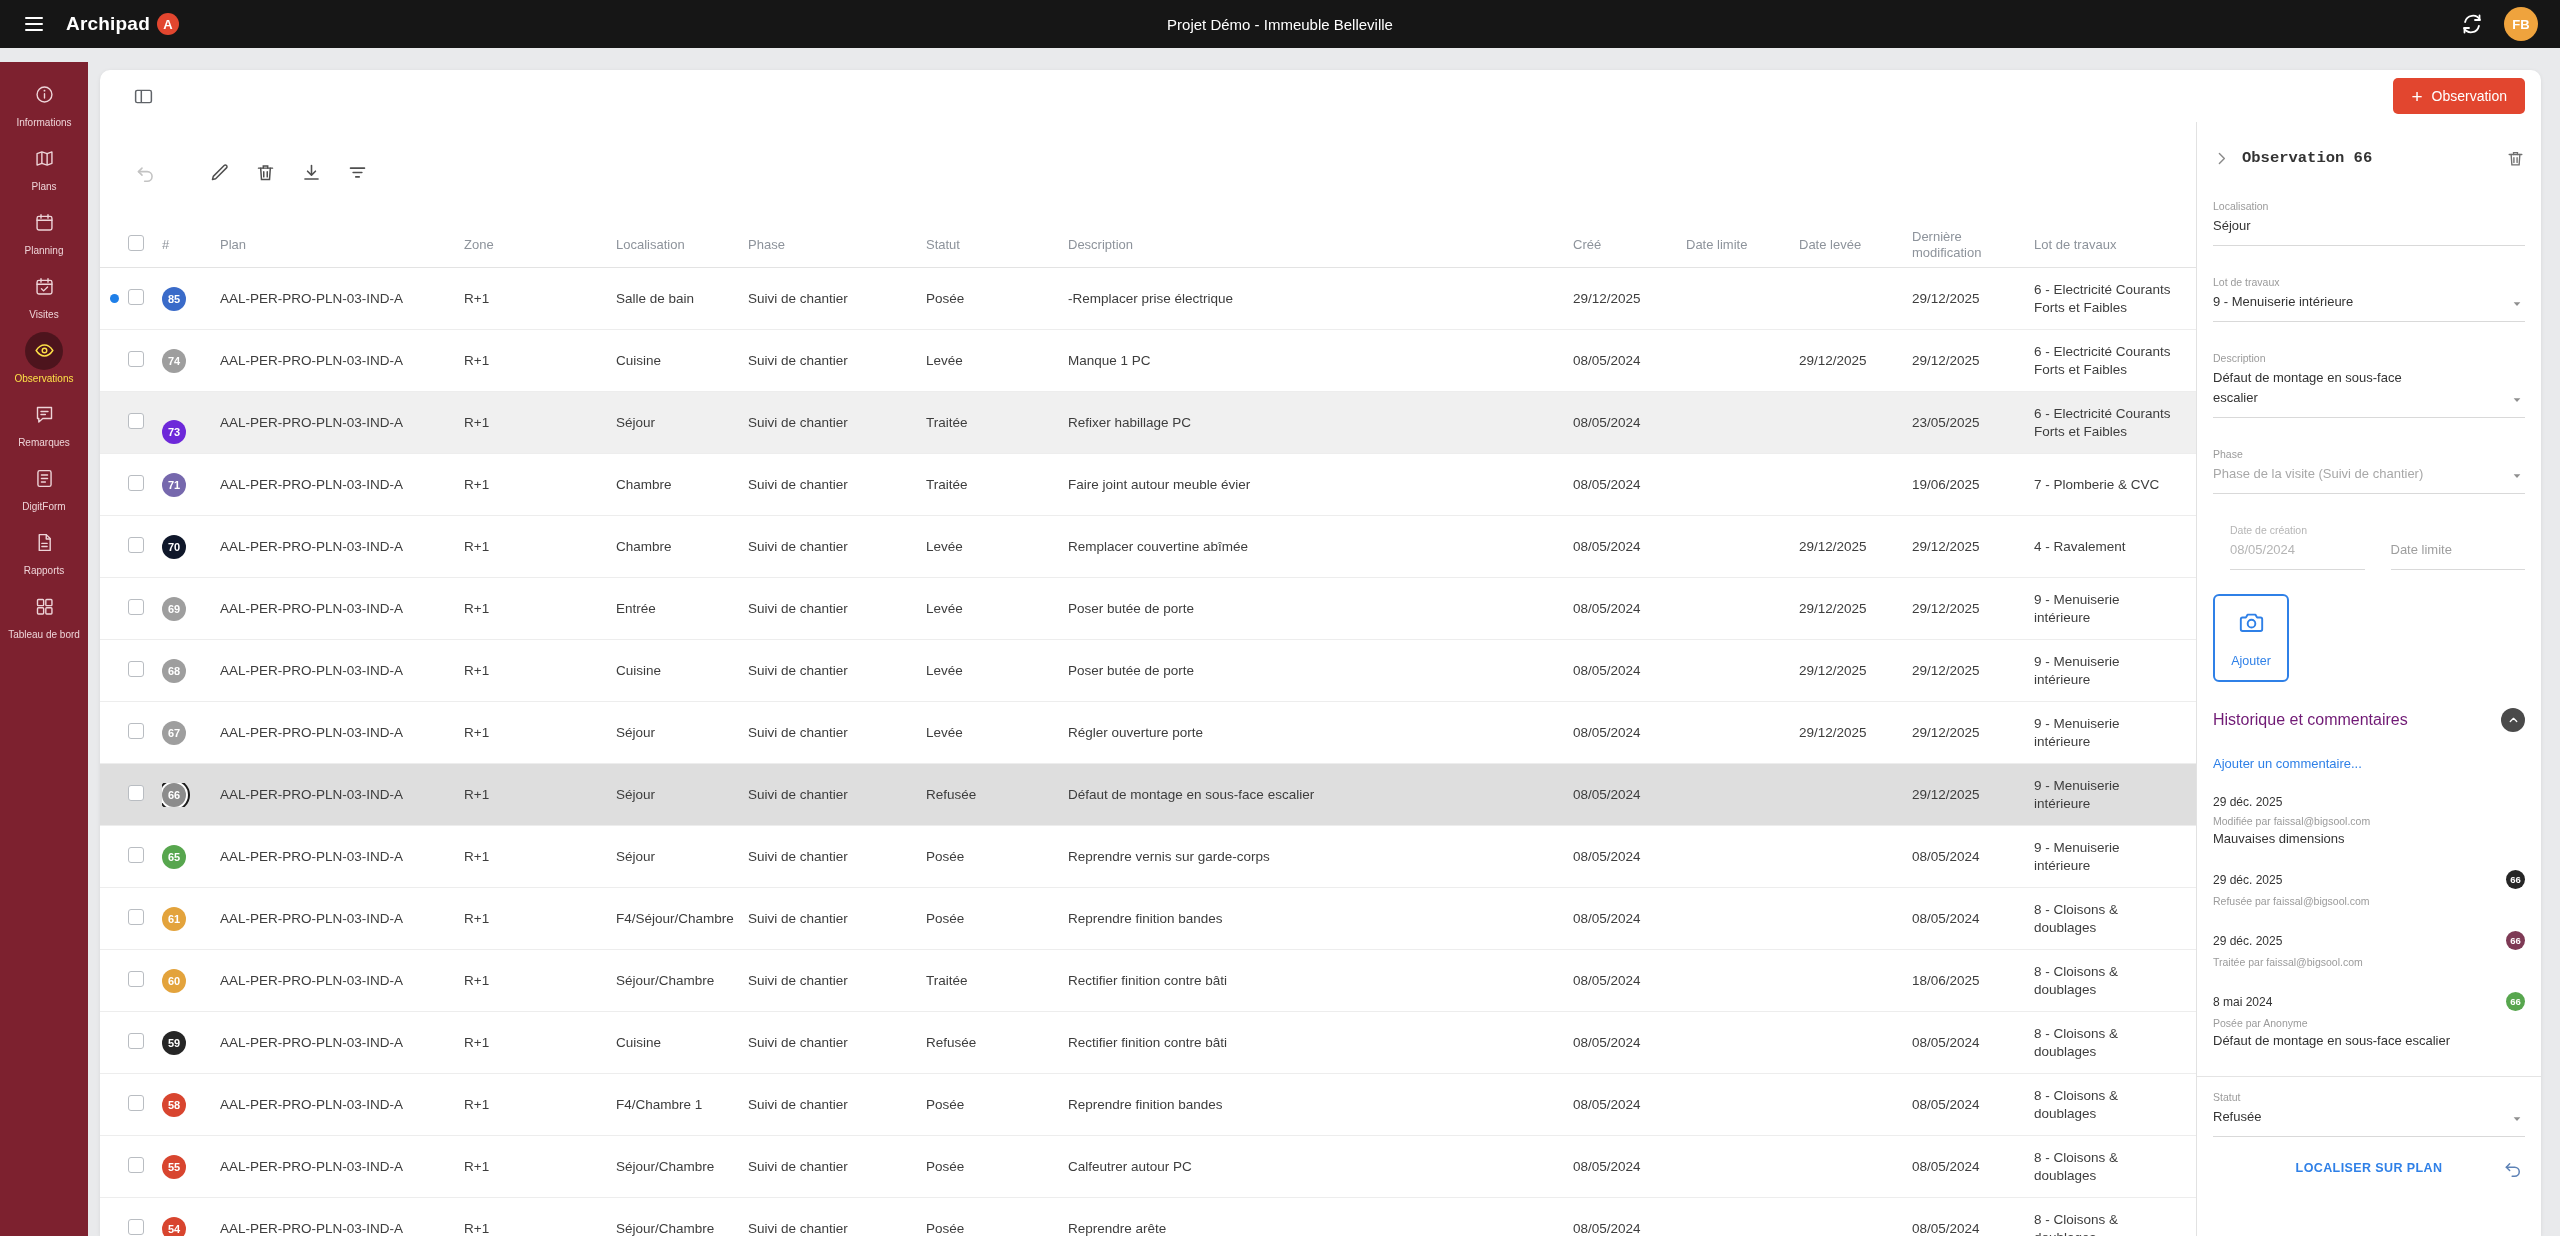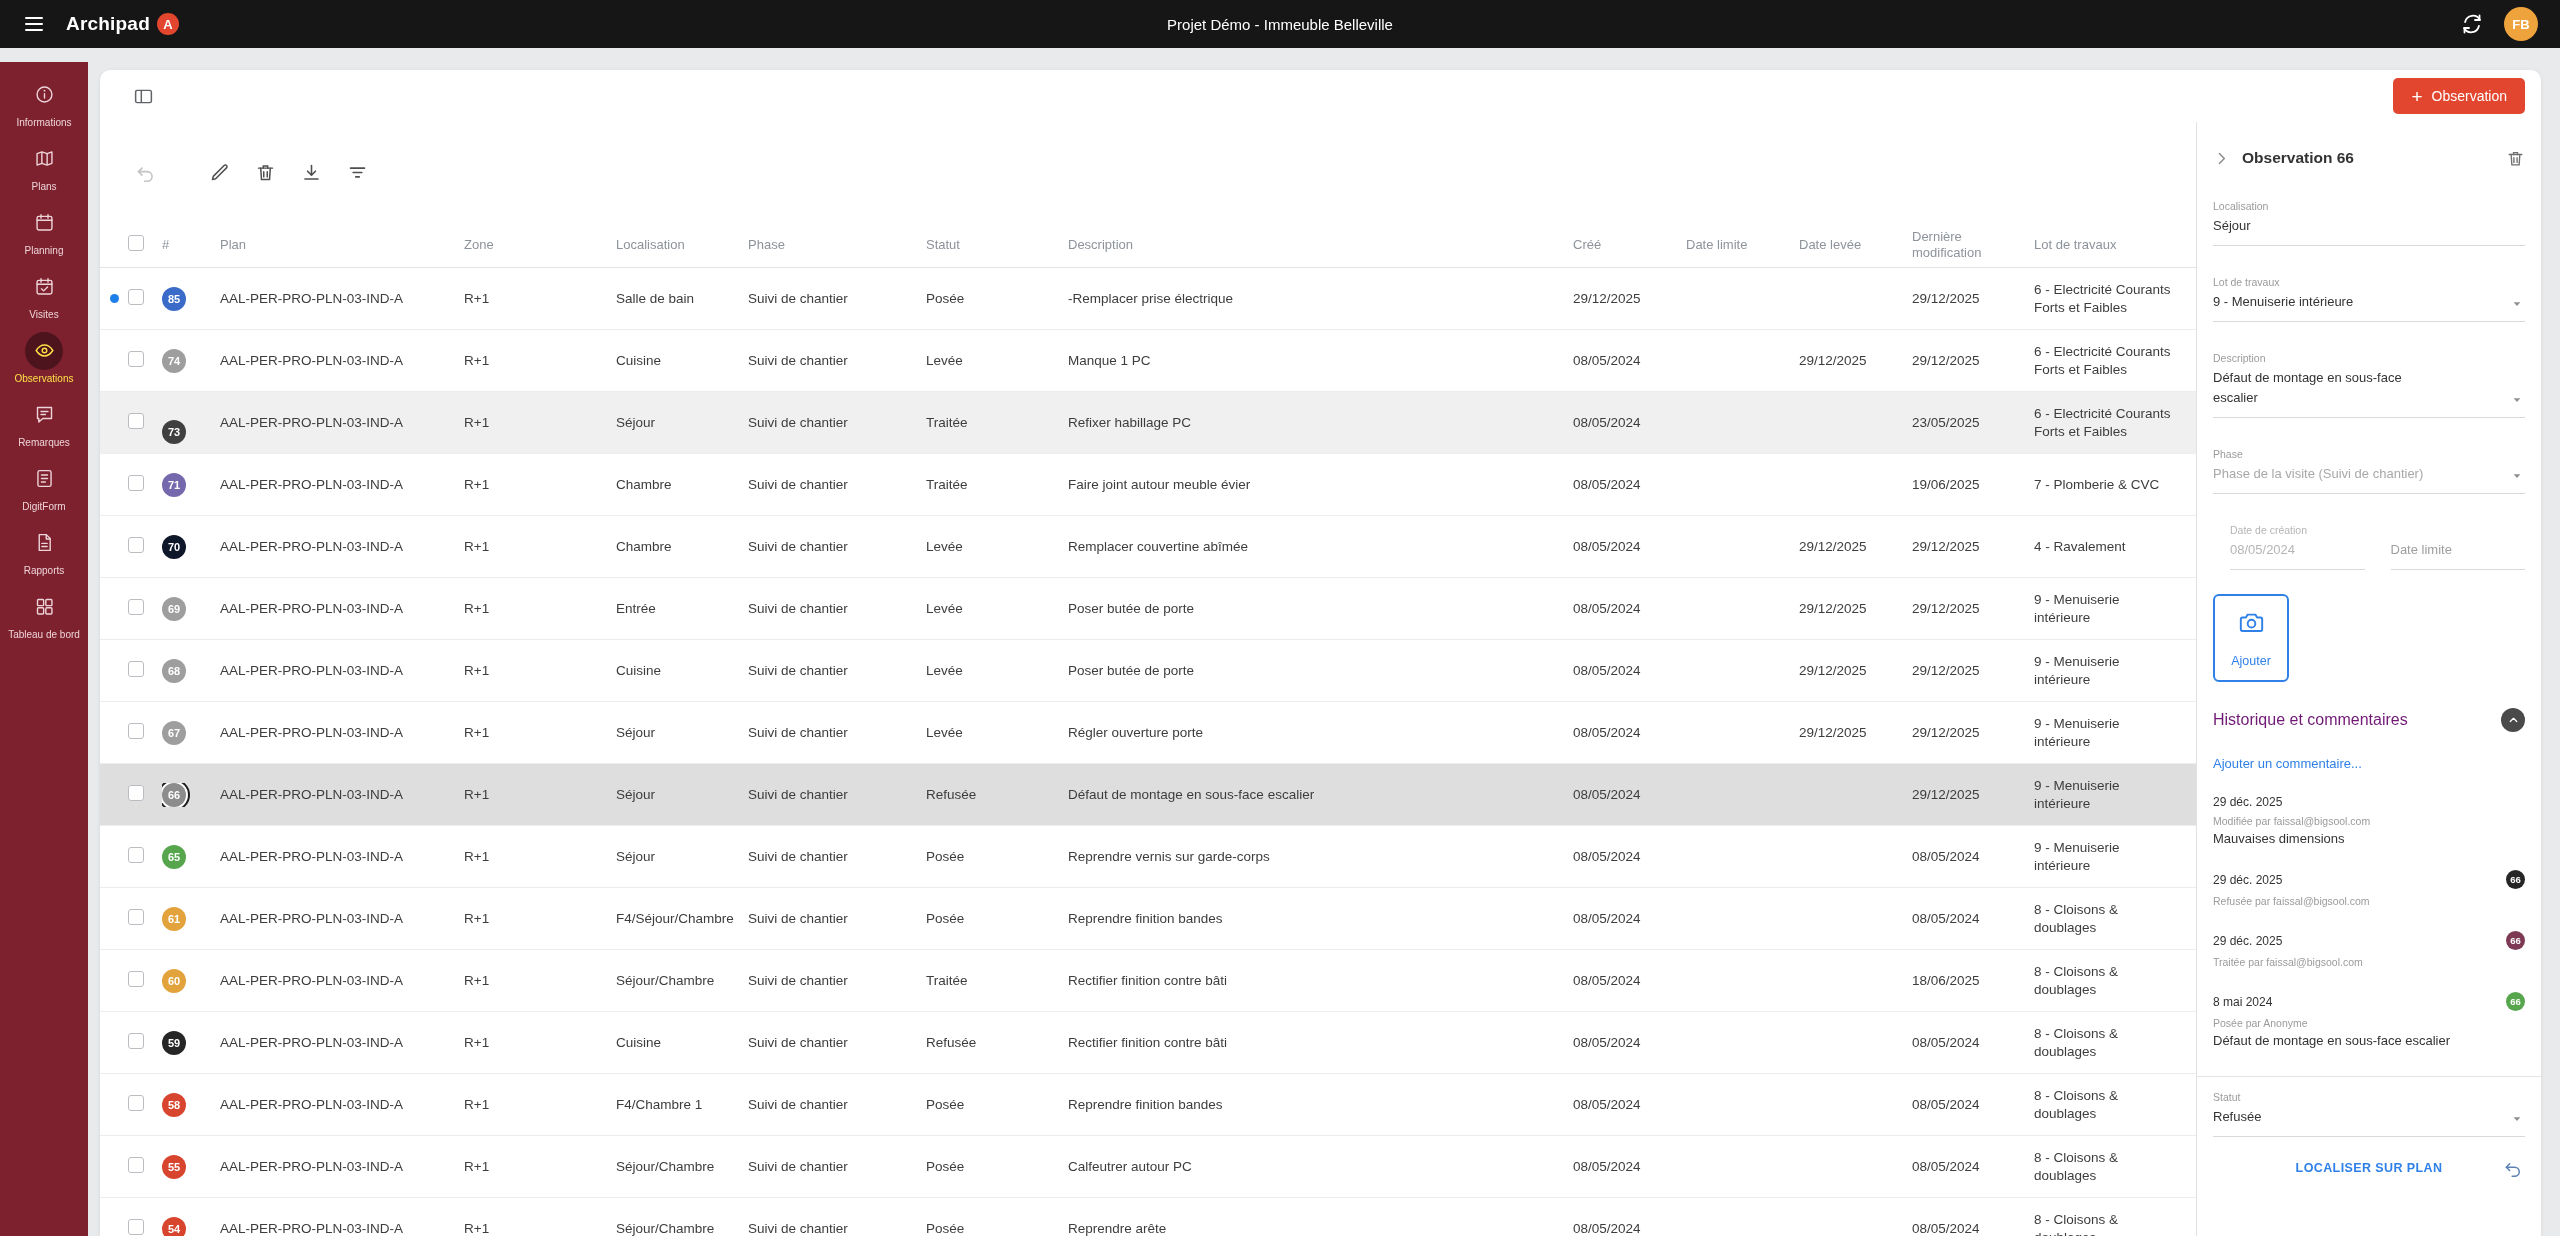--- a/index.html
+++ b/index.html
@@ -99,21 +99,21 @@
   .cb { width: 16px; height: 16px; border: 1.5px solid #b9bdc2; border-radius: 3px; background: #fff; display: inline-block; cursor: pointer; }
   .unread-dot { width: 9px; height: 9px; border-radius: 50%; background: #1f7fe8; }
   .badge {
     width: 24px; height: 24px; border-radius: 50%; background: #9e9e9e; color: #fff;
     font-size: 11px; font-weight: 700; display: flex; align-items: center; justify-content: center;
   }
   .badge.sel { box-shadow: 0 0 0 2px #fff, 0 0 0 4px #1a1a1a; }
 
   
   .panel { width: 345px; flex: none; border-left: 1px solid #e2e2e2; padding: 24px 16px 0; overflow: hidden; background: #fff; }
-  .panel-head { display: flex; align-items: center; height: 24px; }
+  .panel-head { display: flex; align-items: center; height: 24px; font-family: Liberation Mono, monospace; }
   .pic { display: inline-flex; flex: none; }
   .pic svg { width: 100%; height: 100%; }
   .chev { width: 17px; height: 17px; color: #8a8a8a; cursor: pointer; }
   .panel-title { font-size: 15.5px; font-weight: 700; color: #333; margin-left: 12px; }
   .ptrash { width: 19px; height: 19px; color: #6f6f6f; margin-left: auto; cursor: pointer; }
 
   .field { margin-top: 30px; border-bottom: 1px solid #d9d9d9; padding-bottom: 9px; }
   .field-label { font-size: 10.5px; color: #9b9b9b; margin-bottom: 4px; min-height: 12px; }
   .field-value { font-size: 13px; color: #333; line-height: 20px; display: flex; align-items: flex-end; min-height: 18px; }
   .field-value .narrow { max-width: 232px; }
@@ -381,21 +381,21 @@
             <span class="c c-cree">08/05/2024</span>
             <span class="c c-dlim"></span>
             <span class="c c-dlev">29/12/2025</span>
             <span class="c c-dmod">29/12/2025</span>
             <span class="c c-lot">6 - Electricité Courants Forts et Faibles</span>
           </div>
           <div class="trow hl-hover">
             <span class="c c-dot"></span>
             <span class="c c-check"><span class="cb"></span></span>
             <span class="c c-num">
-              <span class="badge" style="background: #404040; margin-top: 19px;">73</span>
+              <span class="badge" style="background: #6d28d9; margin-top: 19px;">73</span>
             </span>
             <span class="c c-plan">AAL-PER-PRO-PLN-03-IND-A</span>
             <span class="c c-zone">R+1</span>
             <span class="c c-loc">Séjour</span>
             <span class="c c-phase">Suivi de chantier</span>
             <span class="c c-statut">Traitée</span>
             <span class="c c-desc">Refixer habillage PC</span>
             <span class="c c-cree">08/05/2024</span>
             <span class="c c-dlim"></span>
             <span class="c c-dlev"></span>

